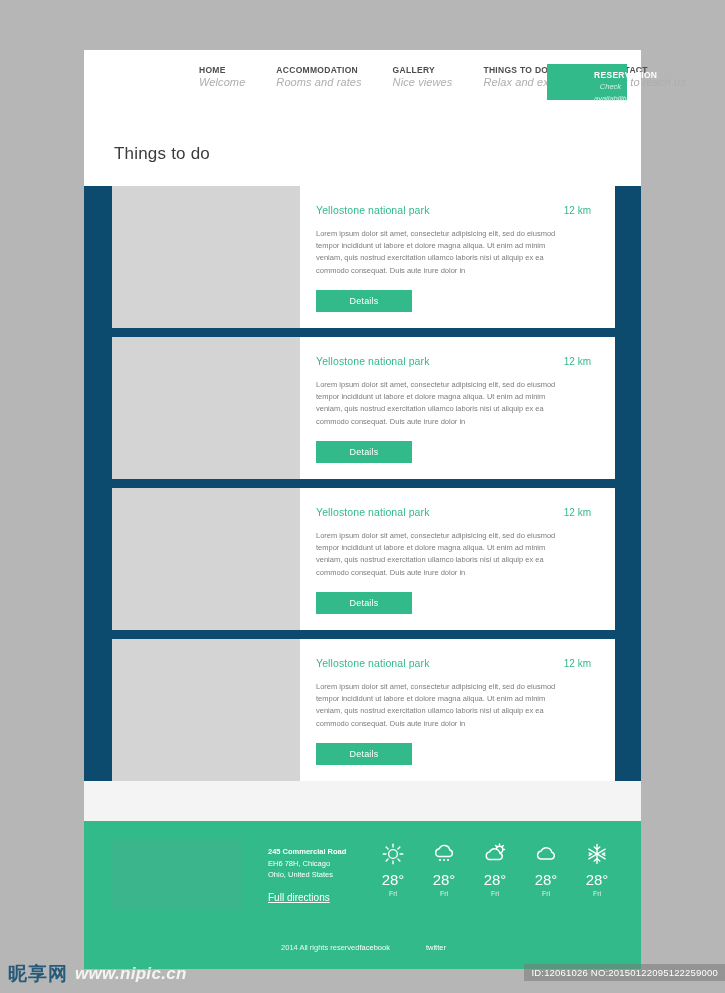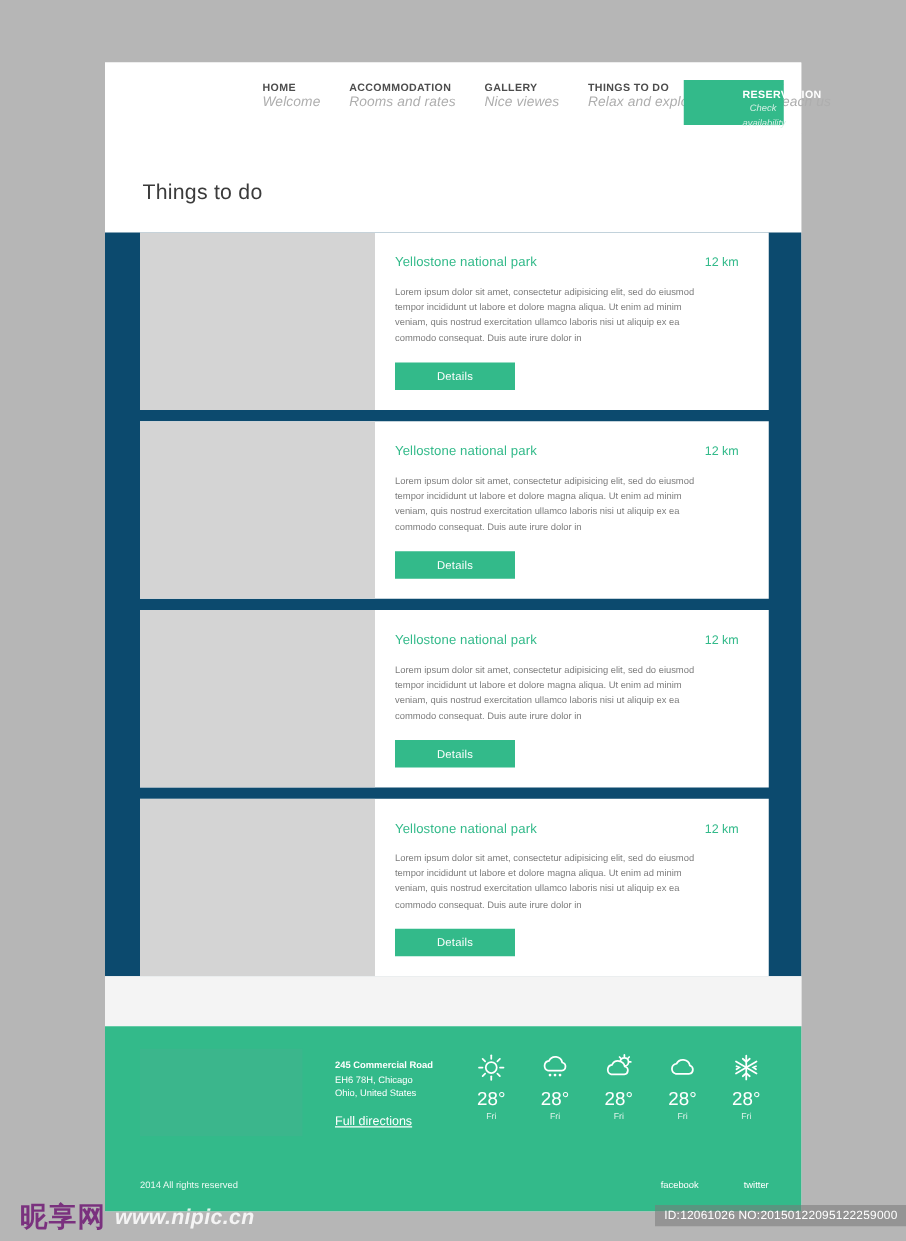--- a/index.html
+++ b/index.html
@@ -26,25 +26,25 @@
   }
 
   
   .site-header {
     height: 57px;
     background: #ffffff;
     position: relative;
   }
   .nav {
     position: absolute;
-    left: 126px;
+    left: 115px;
     top: 14px;
     display: flex;
     align-items: center;
-    gap: 1px;
+    gap: 9px;
   }
   .nav-item {
     margin-right: 22px;
     cursor: pointer;
     white-space: nowrap;
   }
   .nav-item .nav-title {
     display: block;
     font-size: 8.5px;
     font-weight: bold;
@@ -224,21 +224,21 @@
     margin-top: 3px;
   }
   .w-day {
     font-size: 7px;
     color: #dff3ea;
     line-height: 10px;
   }
 
   .footer-bottom {
     display: flex;
-    justify-content: space-between;
+    justify-content: center;
     align-items: center;
     padding: 34px 26px 17px 28px;
   }
   .copyright {
     font-size: 7.5px;
     color: #eafaf3;
   }
   .social {
     display: flex;
     gap: 36px;
@@ -254,26 +254,25 @@
   .watermark {
     position: absolute;
     left: 8px;
     bottom: 8px;
     display: flex;
     align-items: center;
     gap: 7px;
     opacity: .85;
   }
   .wm-logo {
-    font-size: 22px;
+    font-size: 19px;
     font-weight: bold;
-    color: #701a75;
+    color: #0c4a6e;
     letter-spacing: 1px;
     line-height: 22px;
-    margin-left: 8px;
   }
   .wm-url {
     font-size: 17px;
     font-style: italic;
     font-weight: bold;
     color: #ffffff;
     letter-spacing: .3px;
   }
   .wm-id {
     position: absolute;

